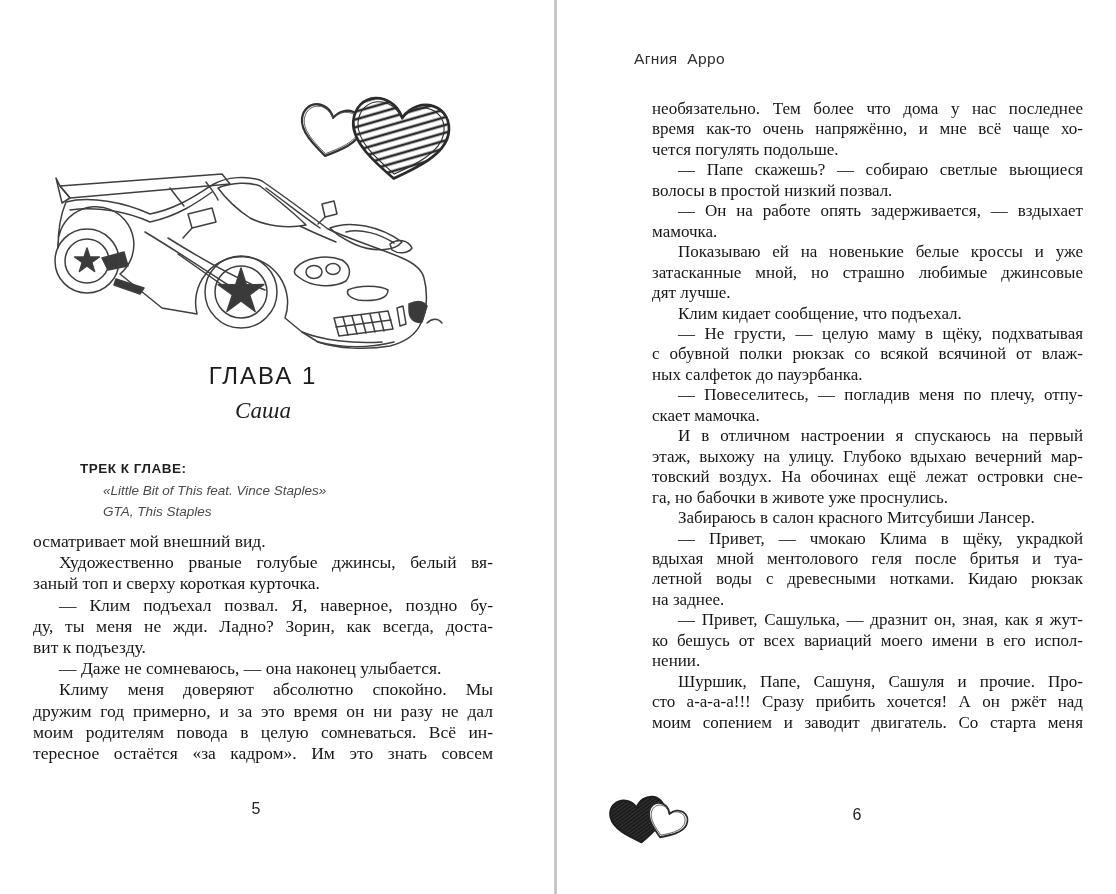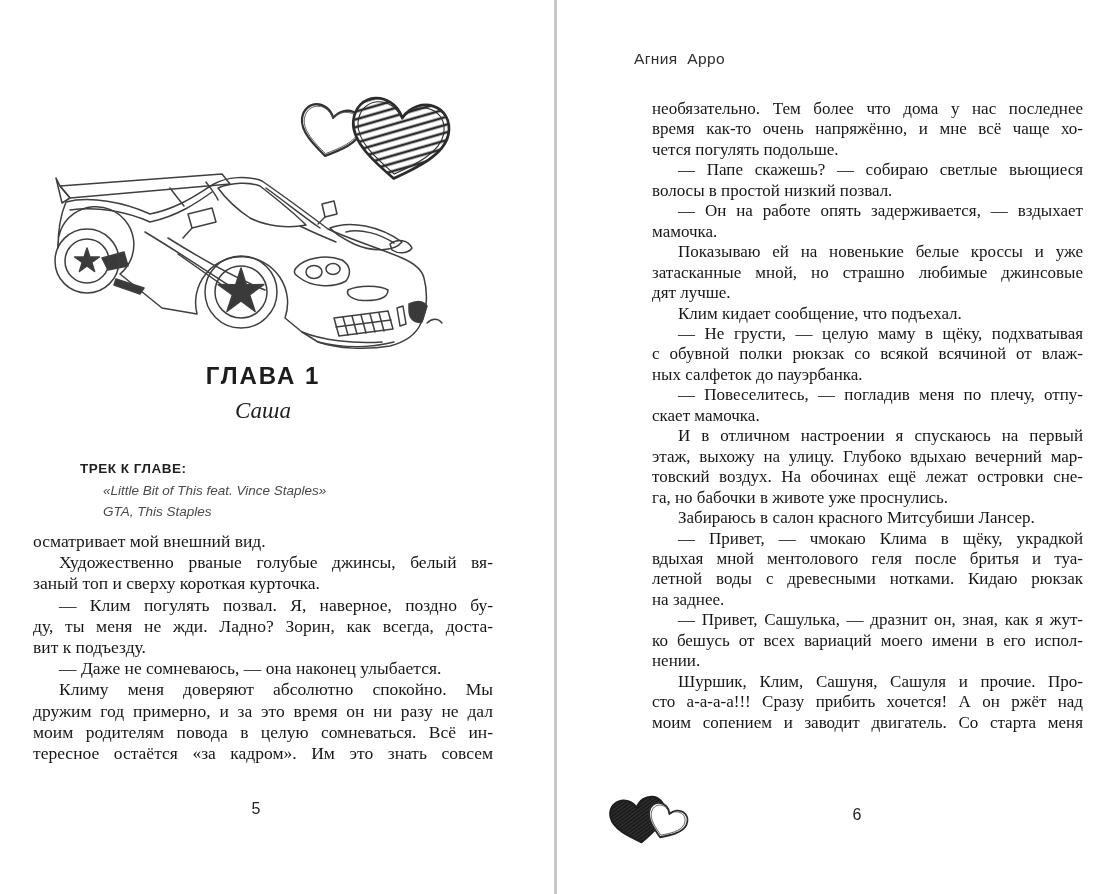--- a/index.html
+++ b/index.html
@@ -12,21 +12,21 @@
     background:var(--paper); overflow:hidden;
     font-family:"Liberation Serif", serif; color:var(--text);
   }
   .abs{position:absolute;}
   .divider{left:554px; top:0; width:3px; height:894px; background:var(--divider);}
 
   
   .illustration{left:50px; top:82px; width:420px; height:270px;}
   .chapter-label{
     left:33px; top:362px; width:460px; text-align:center;
-    font-family:"Liberation Sans", sans-serif; font-weight:700;
+    font-family:"Liberation Sans", sans-serif; font-weight:400;
     font-size:24px; letter-spacing:2px; color:#1c1c1c;
   }
   .chapter-name{
     left:33px; top:398px; width:460px; text-align:center;
     font-style:italic; font-size:23px; color:#1d1d1d;
   }
   .track{left:80px; top:458px; width:400px; font-family:"Liberation Sans", sans-serif;}
   .track-label{font-weight:700; font-size:13.5px; letter-spacing:.5px; color:#1f1f1f; line-height:21.5px;}
   .track-line{font-style:italic; font-size:13.5px; color:var(--muted); line-height:21.5px;margin-left:23px;}
 
@@ -146,21 +146,21 @@
   <div class="abs track">
     <div class="track-label">ТРЕК К ГЛАВЕ:</div>
     <div class="track-line">«Little Bit of This feat. Vince Staples»</div>
     <div class="track-line">GTA, This Staples</div>
   </div>
 
   <div class="abs body-left">
       <div class="bodyline end">осматривает мой внешний вид.</div>
       <div class="bodyline indent">Художественно рваные голубые джинсы, белый вя-</div>
       <div class="bodyline end">заный топ и сверху короткая курточка.</div>
-      <div class="bodyline indent">— Клим погулять позвал. Я, наверное, поздно бу-</div>
+      <div class="bodyline indent">— Клим подъехал позвал. Я, наверное, поздно бу-</div>
       <div class="bodyline">ду, ты меня не жди. Ладно? Зорин, как всегда, доста-</div>
       <div class="bodyline end">вит к подъезду.</div>
       <div class="bodyline indent end">— Даже не сомневаюсь, — она наконец улыбается.</div>
       <div class="bodyline indent">Климу меня доверяют абсолютно спокойно. Мы</div>
       <div class="bodyline">дружим год примерно, и за это время он ни разу не дал</div>
       <div class="bodyline">моим родителям повода в целую сомневаться. Всё ин-</div>
       <div class="bodyline">тересное остаётся «за кадром». Им это знать совсем</div>
     </div>
   <div class="abs folio folio-left">5</div>
 
@@ -189,21 +189,21 @@
       <div class="bodyline">товский воздух. На обочинах ещё лежат островки сне-</div>
       <div class="bodyline end">га, но бабочки в животе уже проснулись.</div>
       <div class="bodyline indent end">Забираюсь в салон красного Митсубиши Лансер.</div>
       <div class="bodyline indent">— Привет, — чмокаю Клима в щёку, украдкой</div>
       <div class="bodyline">вдыхая мной ментолового геля после бритья и туа-</div>
       <div class="bodyline">летной воды с древесными нотками. Кидаю рюкзак</div>
       <div class="bodyline end">на заднее.</div>
       <div class="bodyline indent">— Привет, Сашулька, — дразнит он, зная, как я жут-</div>
       <div class="bodyline">ко бешусь от всех вариаций моего имени в его испол-</div>
       <div class="bodyline end">нении.</div>
-      <div class="bodyline indent">Шуршик, Клим, Сашуня, Сашуля и прочие. Про-</div>
+      <div class="bodyline indent">Шуршик, Папе, Сашуня, Сашуля и прочие. Про-</div>
       <div class="bodyline">сто а-а-а-а!!! Сразу прибить хочется! А он ржёт над</div>
       <div class="bodyline">моим сопением и заводит двигатель. Со старта меня</div>
     </div>
 
   <div class="abs hearts-bottom">
     <svg width="100" height="78" viewBox="0 0 100 78">
       <defs>
         <path id="heartB" d="M0,-11 C-9,-28 -33,-24 -32,-4 C-31,10 -14,21 0,30 C14,21 31,10 32,-4 C33,-24 9,-28 0,-11 Z"></path>
         <pattern id="hatchB" width="3.4" height="3.4" patternUnits="userSpaceOnUse" patternTransform="rotate(-28)">
           <rect width="3.4" height="3.4" fill="#3a3a3a"></rect>

